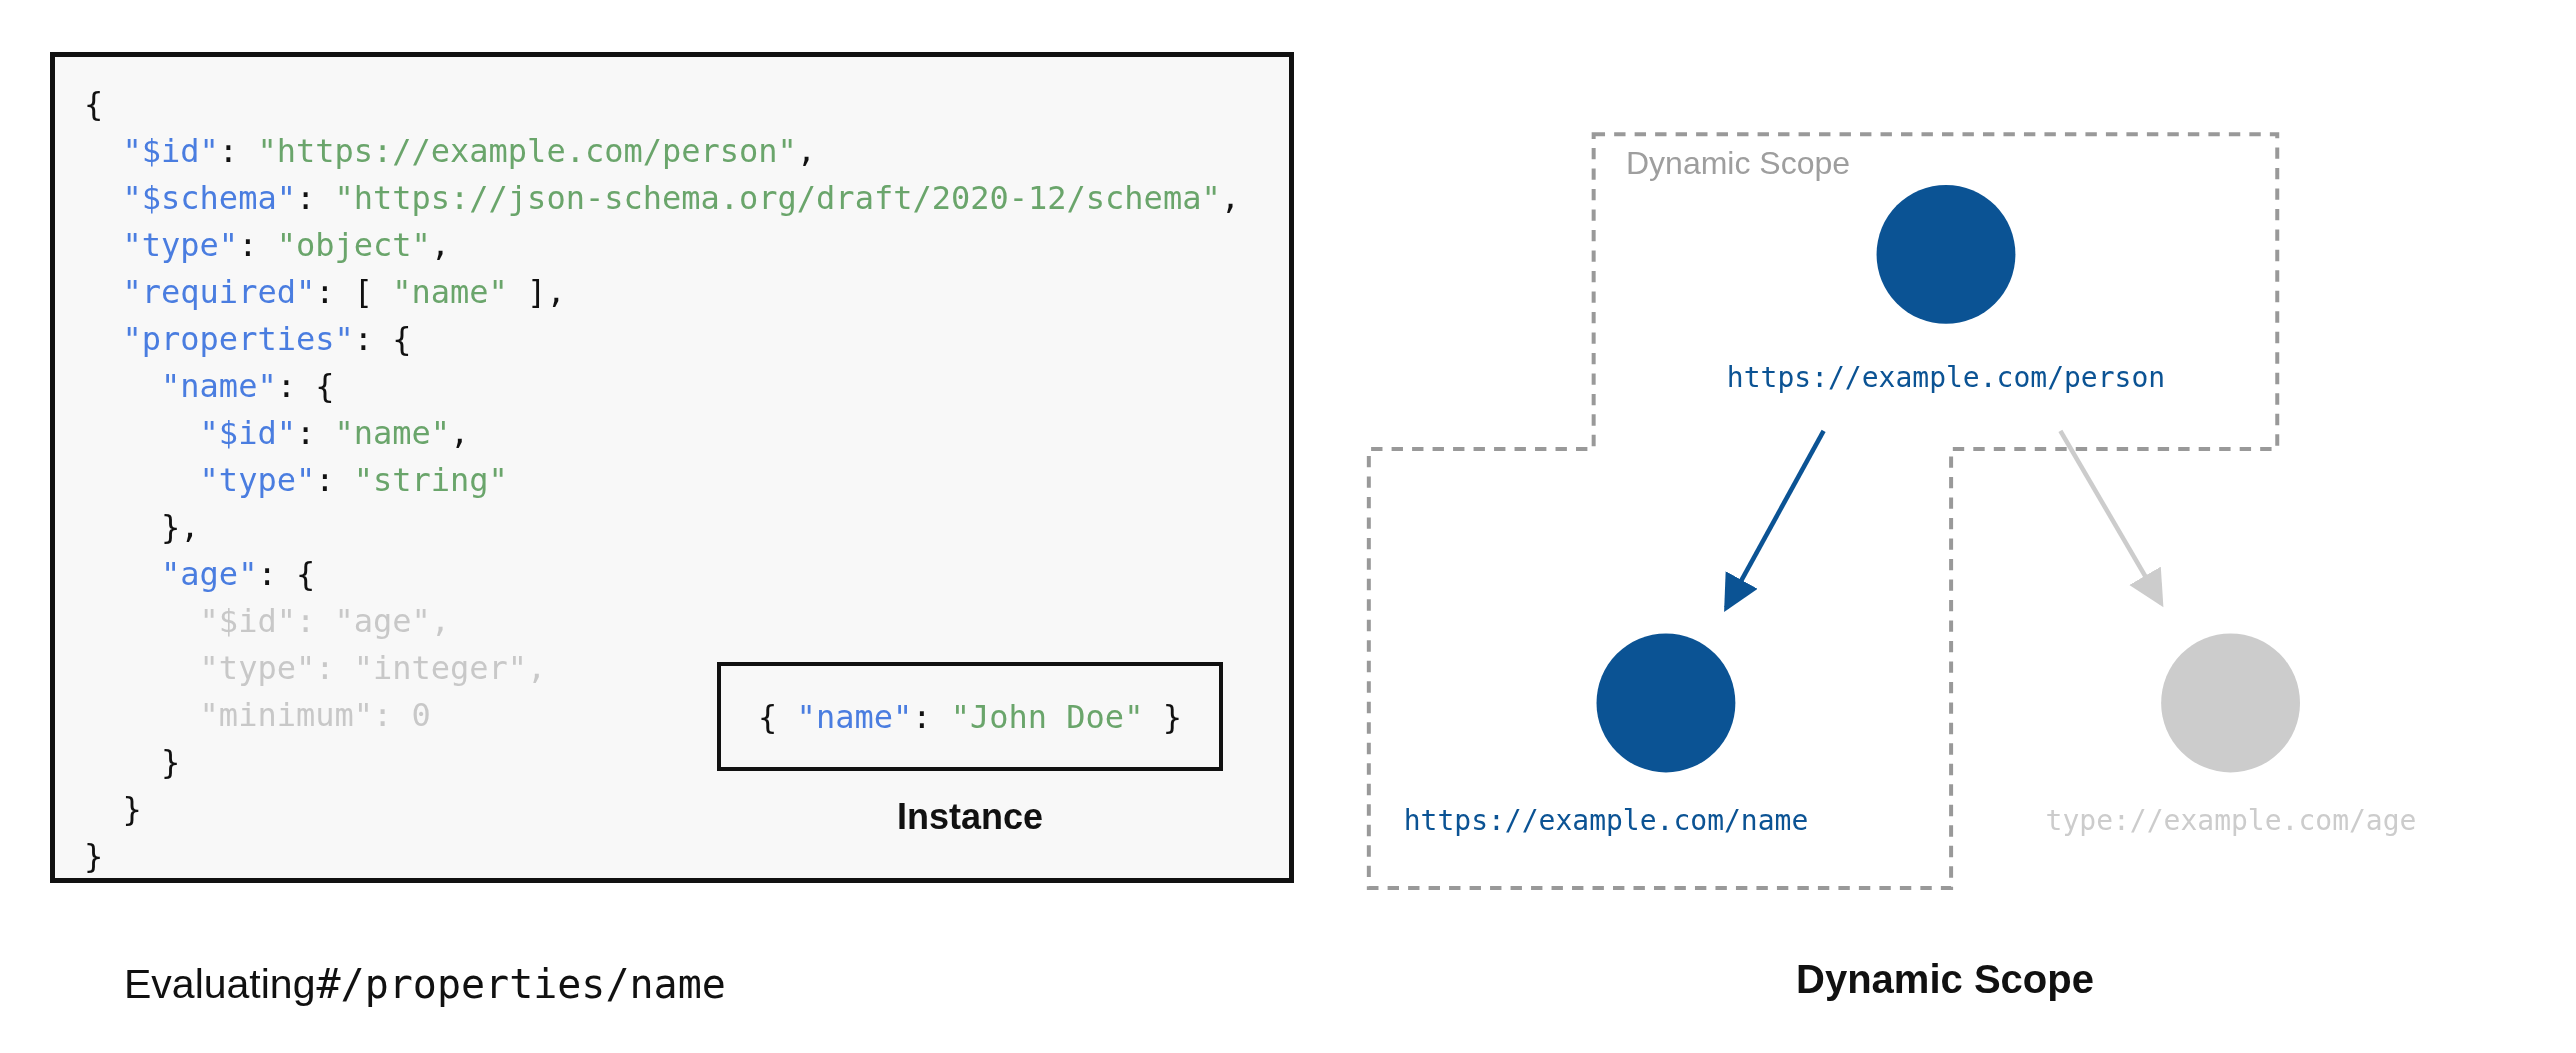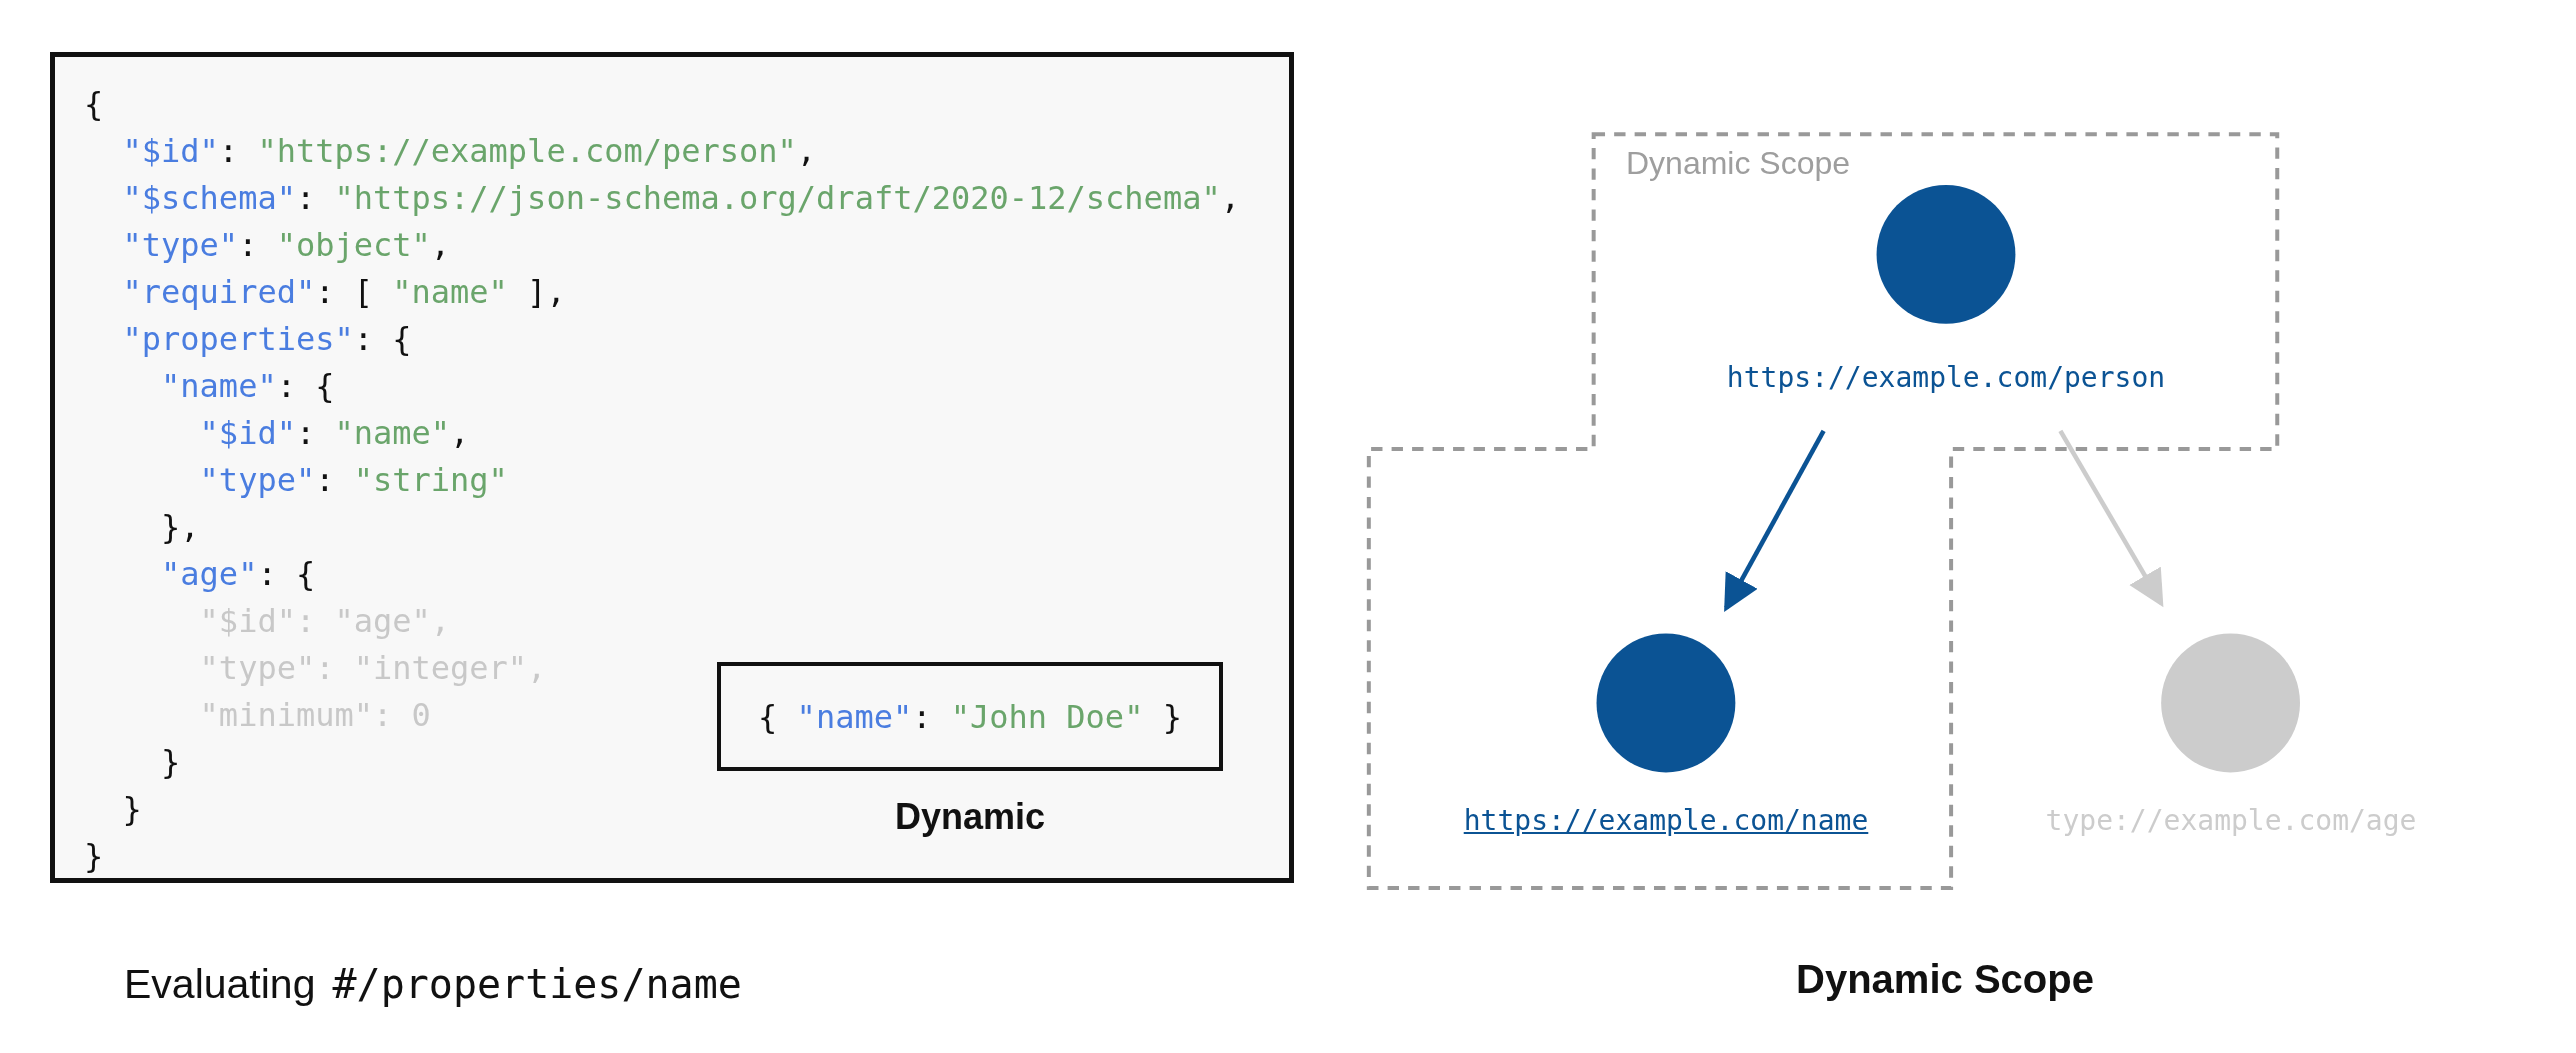--- a/index.html
+++ b/index.html
@@ -30,44 +30,44 @@
 
   .instance-box{left:717px;top:662px;width:506px;height:109px;
     border:4.6px solid #111;box-sizing:border-box;
     display:flex;align-items:center;justify-content:center;}
   .instance-code{white-space:pre;font-family:"DejaVu Sans Mono",monospace;font-size:32px;}
   .instance-label{left:970px;top:796px;transform:translateX(-50%);
     font-size:36px;font-weight:bold;color:#111;}
 
   .caption-left{left:124px;top:961px;font-size:41px;color:#111;white-space:nowrap;}
   .caption-left .bold{font-weight:normal;font-family:"Liberation Sans",sans-serif;}
-  .caption-left .mono{font-family:"DejaVu Sans Mono",monospace;font-size:40px;margin-left:17px;font-weight:normal;}
+  .caption-left .mono{font-family:"DejaVu Sans Mono",monospace;font-size:40px;margin-left:1px;font-weight:normal;}
 
   
   .diagram-svg{left:0;top:0;width:2576px;height:1053px;}
   .scope-label{left:1626px;top:145px;font-size:32px;color:var(--scope-label);white-space:nowrap;}
   .url{font-family:"DejaVu Sans Mono",monospace;font-size:28px;white-space:nowrap;
        transform:translateX(-50%);}
   .url-person{left:1946px;top:361px;color:var(--node-active);}
-  .url-name{left:1666px;top:804px;color:var(--node-active);text-decoration:underline;}
+  .url-name{left:1606px;top:804px;color:var(--node-active);}
   .url-age{left:2231px;top:804px;color:var(--node-inactive);}
   .caption-right{left:1945px;top:957px;transform:translateX(-50%);
     font-size:40px;font-weight:bold;color:#111;white-space:nowrap;}
 </style>
 </head>
 <body>
 
 <div class="abs schema-box"></div>
 
 <div class="abs code"><div class="code-line"><span class="tok-punct">{</span></div><div class="code-line"><span class="tok-punct">  </span><span class="tok-key">"$id"</span><span class="tok-punct">: </span><span class="tok-str">"https://example.com/person"</span><span class="tok-punct">,</span></div><div class="code-line"><span class="tok-punct">  </span><span class="tok-key">"$schema"</span><span class="tok-punct">: </span><span class="tok-str">"https://json-schema.org/draft/2020-12/schema"</span><span class="tok-punct">,</span></div><div class="code-line"><span class="tok-punct">  </span><span class="tok-key">"type"</span><span class="tok-punct">: </span><span class="tok-str">"object"</span><span class="tok-punct">,</span></div><div class="code-line"><span class="tok-punct">  </span><span class="tok-key">"required"</span><span class="tok-punct">: [ </span><span class="tok-str">"name"</span><span class="tok-punct"> ],</span></div><div class="code-line"><span class="tok-punct">  </span><span class="tok-key">"properties"</span><span class="tok-punct">: {</span></div><div class="code-line"><span class="tok-punct">    </span><span class="tok-key">"name"</span><span class="tok-punct">: {</span></div><div class="code-line"><span class="tok-punct">      </span><span class="tok-key">"$id"</span><span class="tok-punct">: </span><span class="tok-str">"name"</span><span class="tok-punct">,</span></div><div class="code-line"><span class="tok-punct">      </span><span class="tok-key">"type"</span><span class="tok-punct">: </span><span class="tok-str">"string"</span></div><div class="code-line"><span class="tok-punct">    },</span></div><div class="code-line"><span class="tok-punct">    </span><span class="tok-key">"age"</span><span class="tok-punct">: {</span></div><div class="code-line"><span class="tok-dim">      "$id": "age",</span></div><div class="code-line"><span class="tok-dim">      "type": "integer",</span></div><div class="code-line"><span class="tok-dim">      "minimum": 0</span></div><div class="code-line"><span class="tok-punct">    }</span></div><div class="code-line"><span class="tok-punct">  }</span></div><div class="code-line"><span class="tok-punct">}</span></div></div>
 
 <div class="abs instance-box">
   <span class="instance-code"><span class="tok-punct">{ </span><span class="tok-key">"name"</span><span class="tok-punct">: </span><span class="tok-str">"John Doe"</span><span class="tok-punct"> }</span></span>
 </div>
-<div class="abs instance-label">Dynamic</div>
+<div class="abs instance-label">Instance</div>
 
 <div class="abs caption-left">
   <span class="bold">Evaluating</span><span class="mono">#/properties/name</span>
 </div>
 
 <svg class="abs diagram-svg" viewBox="0 0 4524 1850" xmlns="http://www.w3.org/2000/svg">
   <defs>
     <marker id="head-blue" markerWidth="10" markerHeight="10" refX="7" refY="4" orient="auto" markerUnits="strokeWidth">
       <path d="M0,0 L8,4 L0,8 z" fill="#0b5394"></path>
     </marker>

